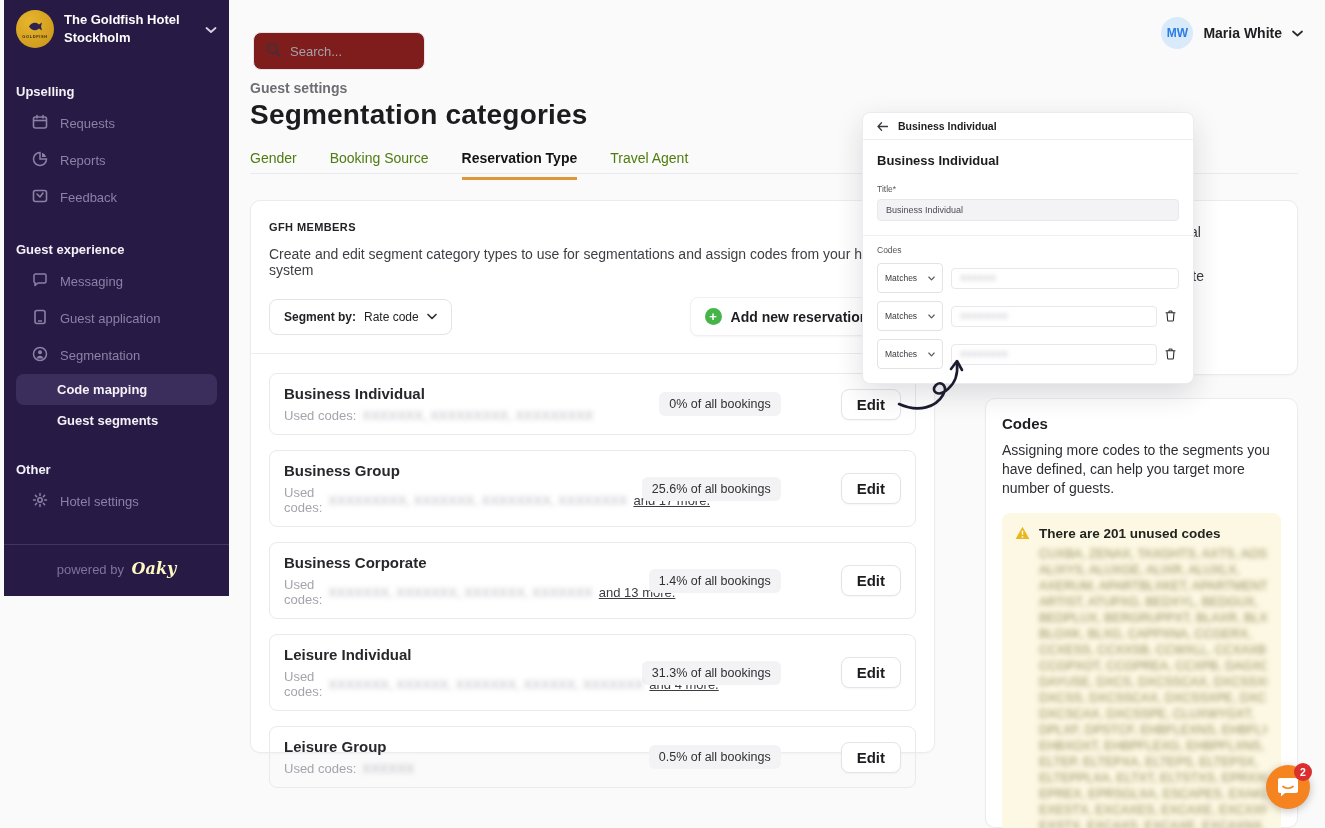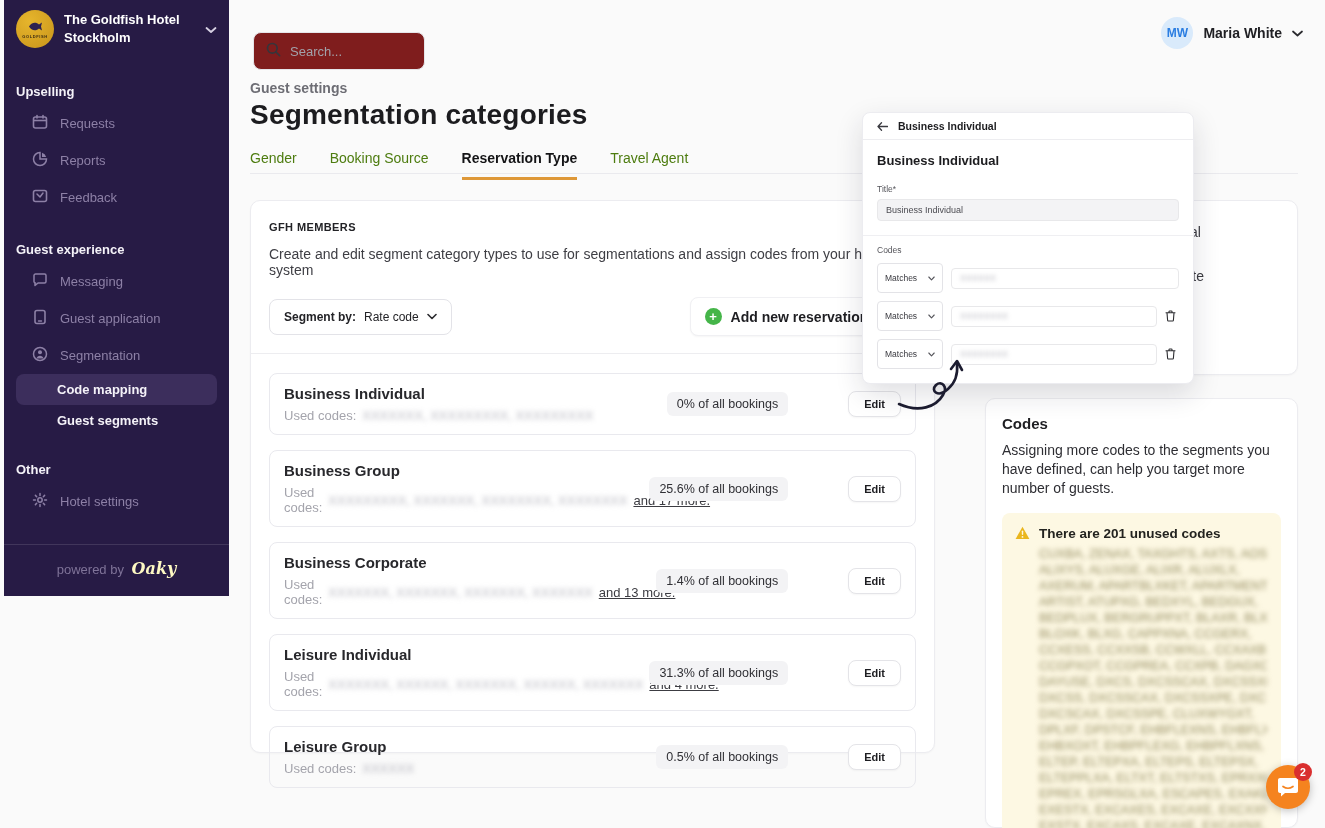--- a/index.html
+++ b/index.html
@@ -52,21 +52,21 @@
   .plus { width:17px; height:17px; border-radius:50%; background:#45b549; color:#fff; font-size:13px; font-weight:700; display:flex; align-items:center; justify-content:center; line-height:1; }
   .m-divider { height:1px; background:#ededf0; margin:17px -18px 0; }
   .seg-list { margin-top:19px; display:flex; flex-direction:column; gap:15px; }
   .seg-row { border:1px solid #e9e9ee; border-radius:8px; padding:11px 14px; display:flex; align-items:center; min-height:60px; }
   .seg-left { flex:1; min-width:0; }
   .seg-name { font-size:15px; color:#28282c; font-weight:600; }
   .seg-codes { margin-top:6px; font-size:13px; color:#a4a4ac; display:flex; align-items:center; gap:6px; }
   .blur { filter:blur(2.6px); color:#b9b9c1; white-space:nowrap; }
   .more-link { color:#3c3c42; text-decoration:underline; white-space:nowrap; }
   .badge { background:#f3f3f5; border-radius:6px; padding:5px 10px; font-size:12.5px; color:#303035; white-space:nowrap; margin-right:60px; }
-  .edit-btn { border:1px solid #e4e4e8; background:#fff; border-radius:8px; padding:6px 15px; font-size:11px; font-weight:800; color:#1d1d21; box-shadow:0 1px 2px rgba(0,0,0,.04); }
+  .edit-btn { border:1px solid #e4e4e8; background:#fff; border-radius:8px; padding:6px 15px; font-size:15px; font-weight:800; color:#1d1d21; box-shadow:0 1px 2px rgba(0,0,0,.04); }
 
   
   .side1 { position:absolute; left:760px; top:200px; width:313px; height:175px; padding:20px 16px 16px 95px; z-index:1; }
   .side1 .li { font-size:14px; color:#3a3a40; line-height:22px; white-space:nowrap; }
   .codescard { position:absolute; left:760px; top:398px; width:313px; height:430px; padding:16px; z-index:1; }
   .cc-title { font-size:15px; font-weight:800; color:#1e1e22; }
   .cc-body { margin-top:9px; font-size:14px; line-height:19px; color:#2e2e33; }
   .warn { margin-top:15px; background:#fdf8e3; border-radius:8px; padding:13px 14px 13px 13px; display:flex; gap:9px; }
   .warn-body { flex:1; min-width:0; }
   .warn-title { font-size:13.5px; font-weight:800; color:#23231f; }

